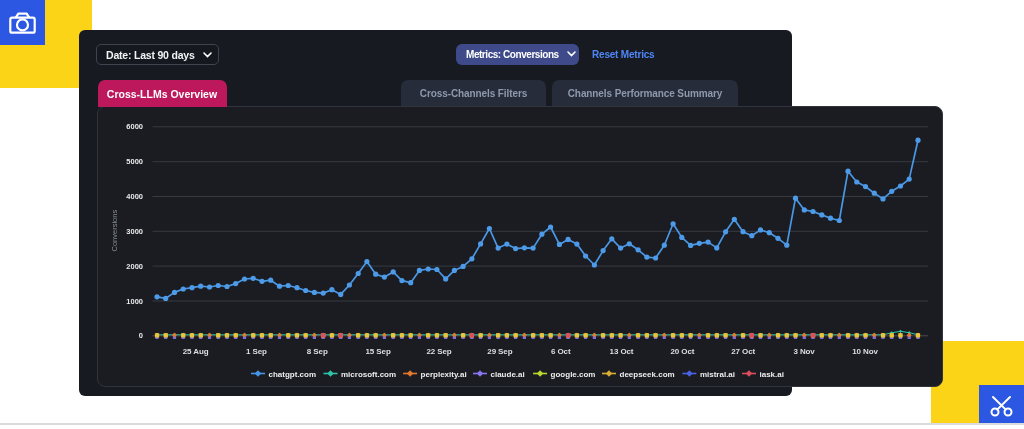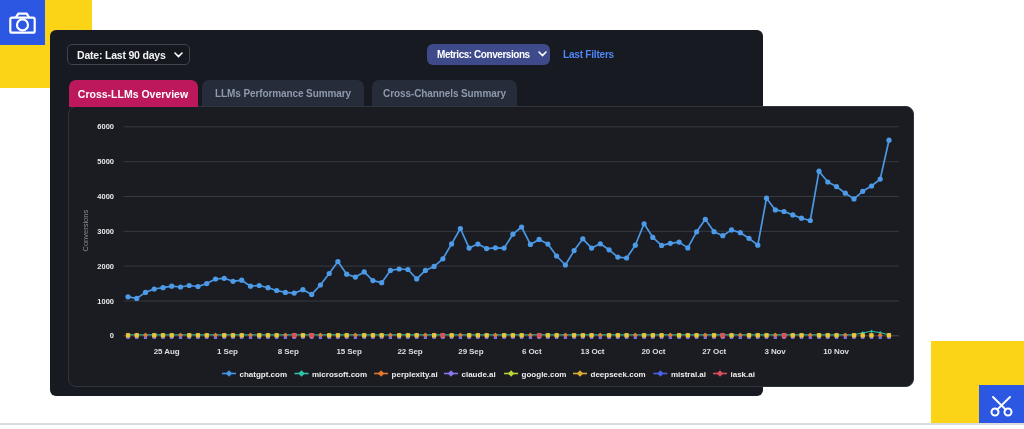--- a/index.html
+++ b/index.html
@@ -2,21 +2,21 @@
 <html><head><meta charset="utf-8">
 <style>
 *{margin:0;padding:0;box-sizing:border-box;-webkit-font-smoothing:antialiased;}
 html,body{width:1024px;height:429px;background:#fff;overflow:hidden;position:relative;font-family:"Liberation Sans",sans-serif;}
 .yl-tl{position:absolute;left:0;top:0;width:92px;height:88px;background:#fbd418;}
 .bl-tl{position:absolute;left:0;top:0;width:45px;height:45px;background:#2b57e2;display:flex;align-items:center;justify-content:center;}
 .yl-br{position:absolute;left:931px;top:341px;width:93px;height:83px;background:#fbd418;}
 .bl-br{position:absolute;left:979px;top:385px;width:45px;height:40px;background:#2b57e2;display:flex;align-items:center;justify-content:center;}
 .botline{position:absolute;left:0;top:423px;width:1024px;height:2px;background:#d9dbdf;}
 .shot{position:absolute;left:62px;top:429px;font:11px "Liberation Mono",monospace;color:#72777f;}
-.panel{position:absolute;left:50px;top:30px;width:713px;height:366px;background:#171a21;border-radius:6px;}
+.panel{position:absolute;left:79px;top:30px;width:713px;height:366px;background:#171a21;border-radius:6px;}
 .fbox{position:absolute;top:14px;height:21px;border:1px solid #3e4450;border-radius:5px;background:#15181f;display:flex;align-items:center;justify-content:space-between;padding:0 9px;color:#f2f3f5;font-size:10.5px;font-weight:700;letter-spacing:-0.2px;white-space:nowrap;}
 .pill{position:absolute;top:13.5px;height:21.5px;border-radius:6px;background:#3e4a8a;display:flex;align-items:center;justify-content:space-between;padding:8px 10px;color:#fff;font-size:10px;font-weight:700;letter-spacing:-0.45px;white-space:nowrap;}
 .reset{position:absolute;top:14px;height:21px;display:flex;align-items:center;color:#4e86f7;font-size:10px;font-weight:700;letter-spacing:-0.2px;}
 .tab{position:absolute;top:50px;height:26px;border-radius:7px 7px 0 0;display:flex;align-items:center;justify-content:center;white-space:nowrap;}
 .tab.on{background:#be185d;color:#fff;font-weight:700;font-size:10.5px;height:27px;z-index:3;}
 .tab.off{background:#262c39;color:#8e99ad;font-weight:700;font-size:10px;letter-spacing:-0.1px;}
 .card{position:absolute;left:18px;top:76px;width:846px;height:281px;background:#1a1c22;border:1px solid #2f343d;border-radius:8px;}
 .chev{margin-left:8px;flex:none;}
 </style></head>
 <body>
@@ -43,25 +43,25 @@
   </div>
 <div class="botline"></div>
 <div class="shot">// .screenshot</div>
 <div class="panel">
   <div class="fbox" style="left:17px;width:123px;">Date: Last 90 days<svg class="chev" width="9" height="6" viewBox="0 0 9 6">
         <path d="M1 1l3.5 3.5L8 1" fill="none" stroke="#fff" stroke-width="1.6" stroke-linecap="round"></path>
       </svg></div>
   <div class="pill" style="left:377px;width:123px;">Metrics: Conversions<svg class="chev" width="9" height="6" viewBox="0 0 9 6">
         <path d="M1 1l3.5 3.5L8 1" fill="none" stroke="#fff" stroke-width="1.6" stroke-linecap="round"></path>
       </svg></div>
-  <div class="reset" style="left:513px;">Last Filters</div>
+  <div class="reset" style="left:513px;">Reset Metrics</div>
   <div class="card"></div>
   <div class="tab on" style="left:18.5px;width:129px;">Cross-LLMs Overview</div>
-  <div class="tab off" style="left:152px;width:162px;">LLMs Performance Summary</div>
-  <div class="tab off" style="left:322px;width:145px;">Cross-Channels Summary</div>
+  <div class="tab off" style="left:322px;width:145px;">Cross-Channels Filters</div>
+  <div class="tab off" style="left:473px;width:186px;">Channels Performance Summary</div>
   <svg width="846" height="281" viewBox="0 0 846 281" style="position:absolute;left:18px;top:76px;">
 <style>
 .ylab{font:700 7.5px "Liberation Sans",sans-serif;fill:#e8e9eb;}
 .xlab{font:700 8px "Liberation Sans",sans-serif;fill:#dcdee1;letter-spacing:-0.1px;}
 .leg{font:700 8px "Liberation Sans",sans-serif;fill:#eceded;}
 .conv{font:400 7.5px "Liberation Sans",sans-serif;fill:#878c95;}
 </style>
 <line x1="55.5" y1="229.8" x2="831" y2="229.8" stroke="#4a4e55" stroke-width="1"></line>
       <line x1="55.5" y1="195.0" x2="831" y2="195.0" stroke="#363a41" stroke-width="1"></line>
       <line x1="55.5" y1="160.1" x2="831" y2="160.1" stroke="#363a41" stroke-width="1"></line>

